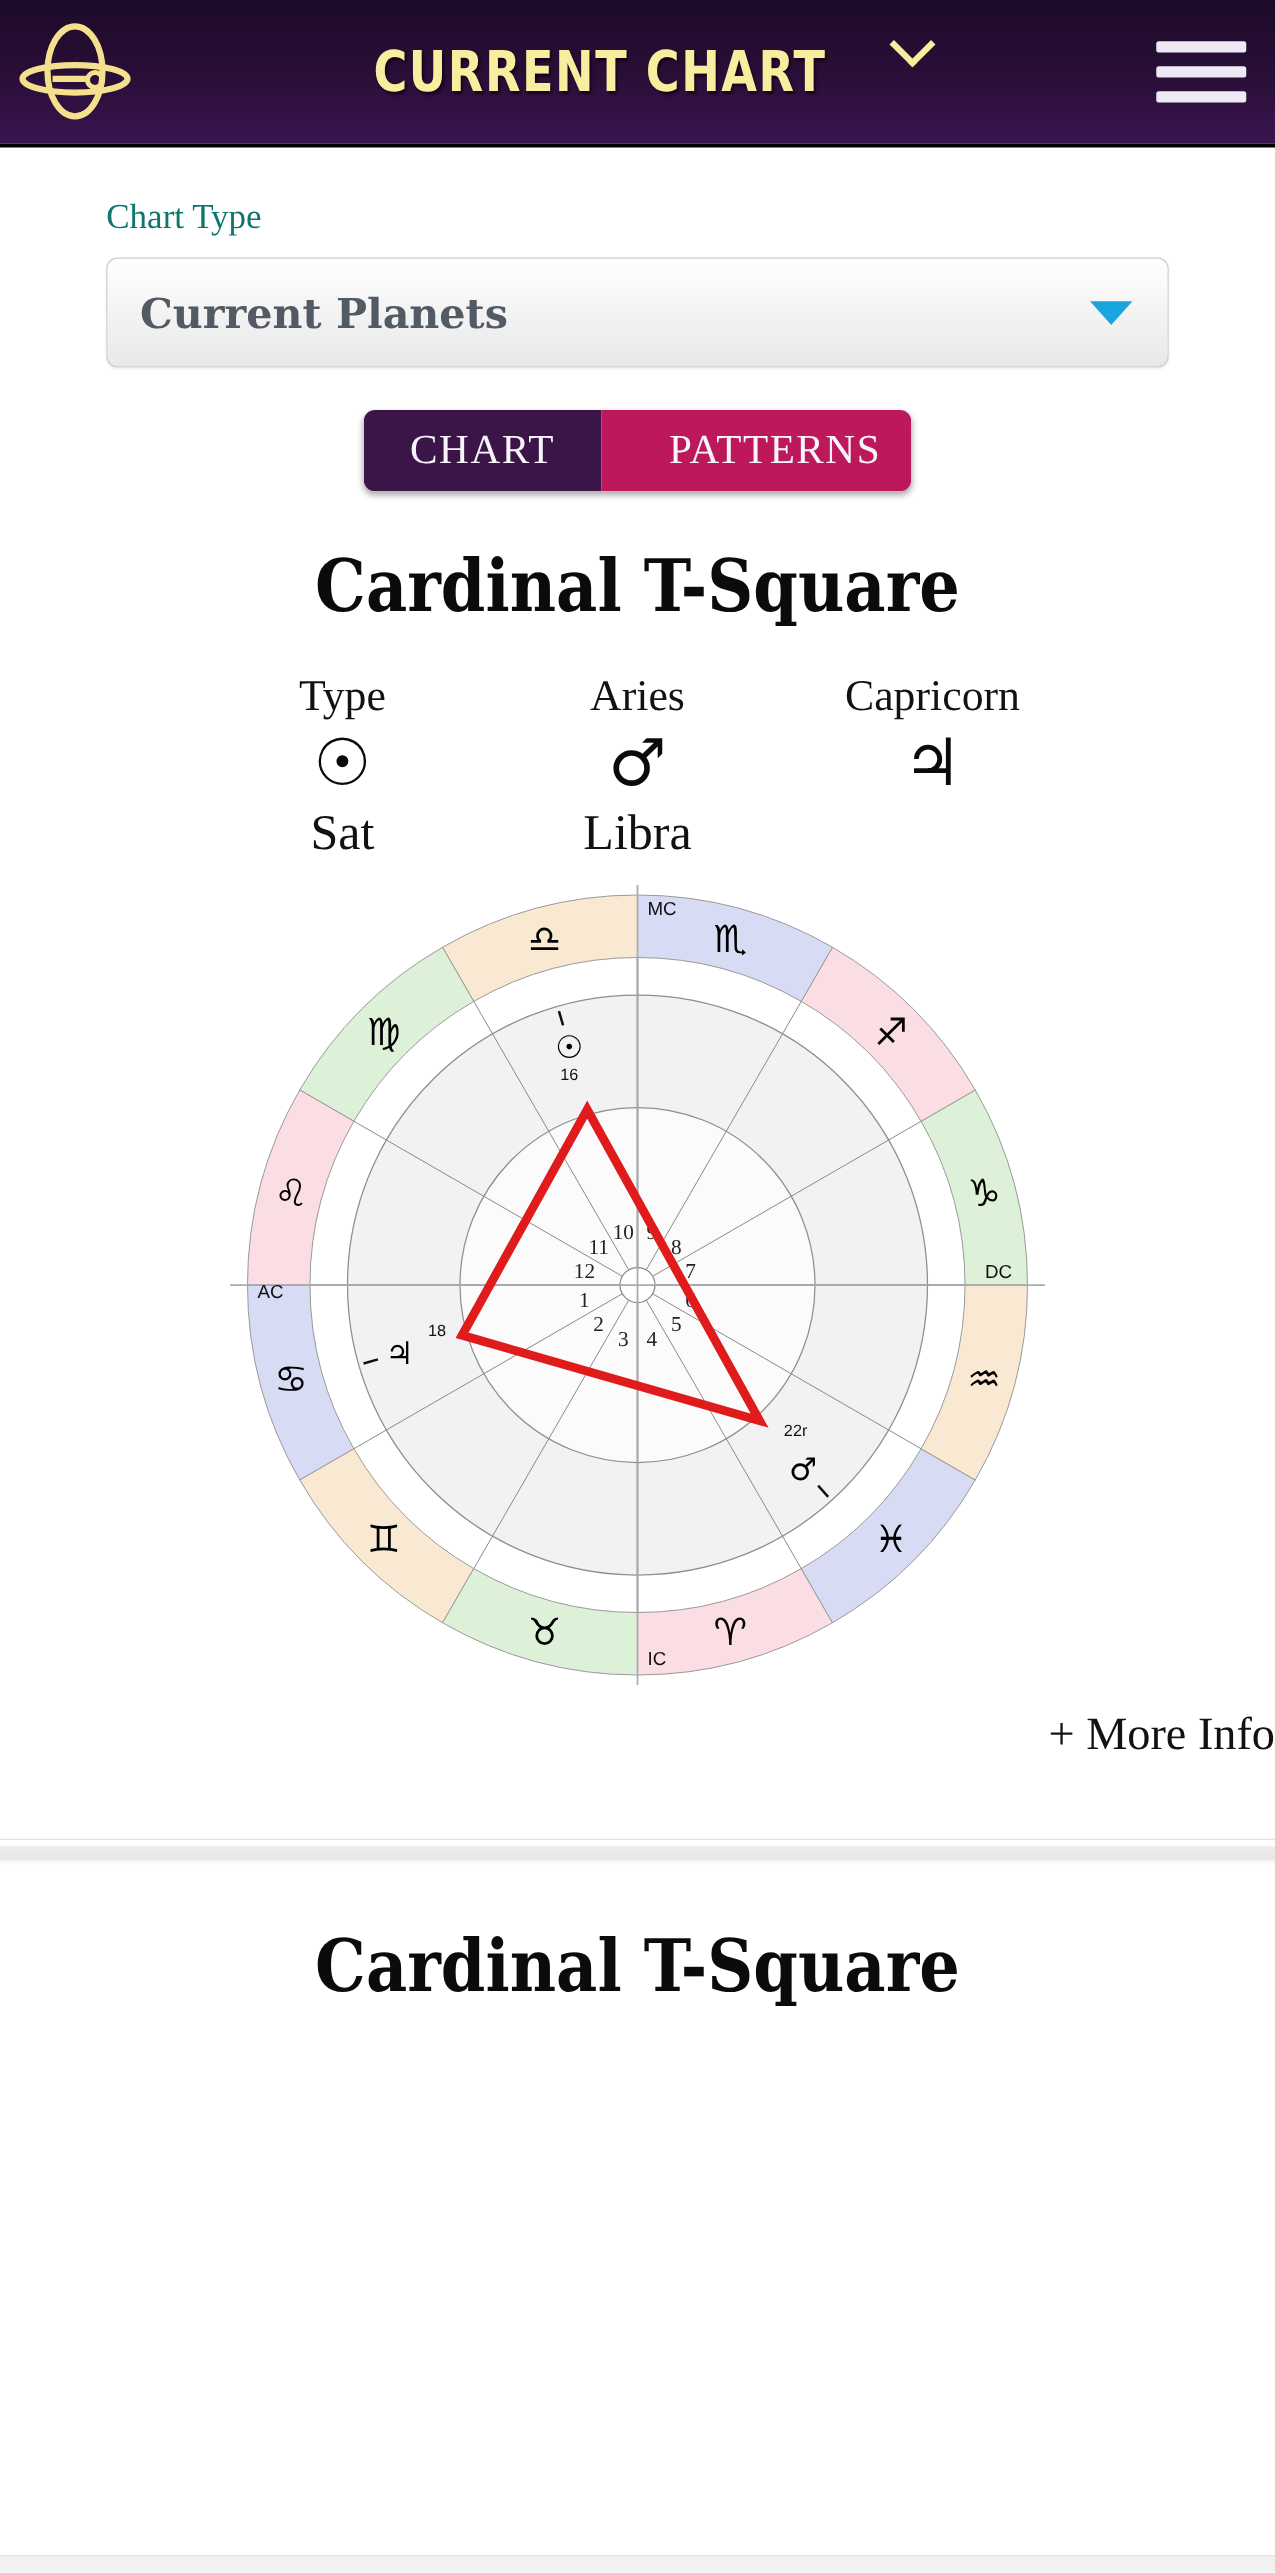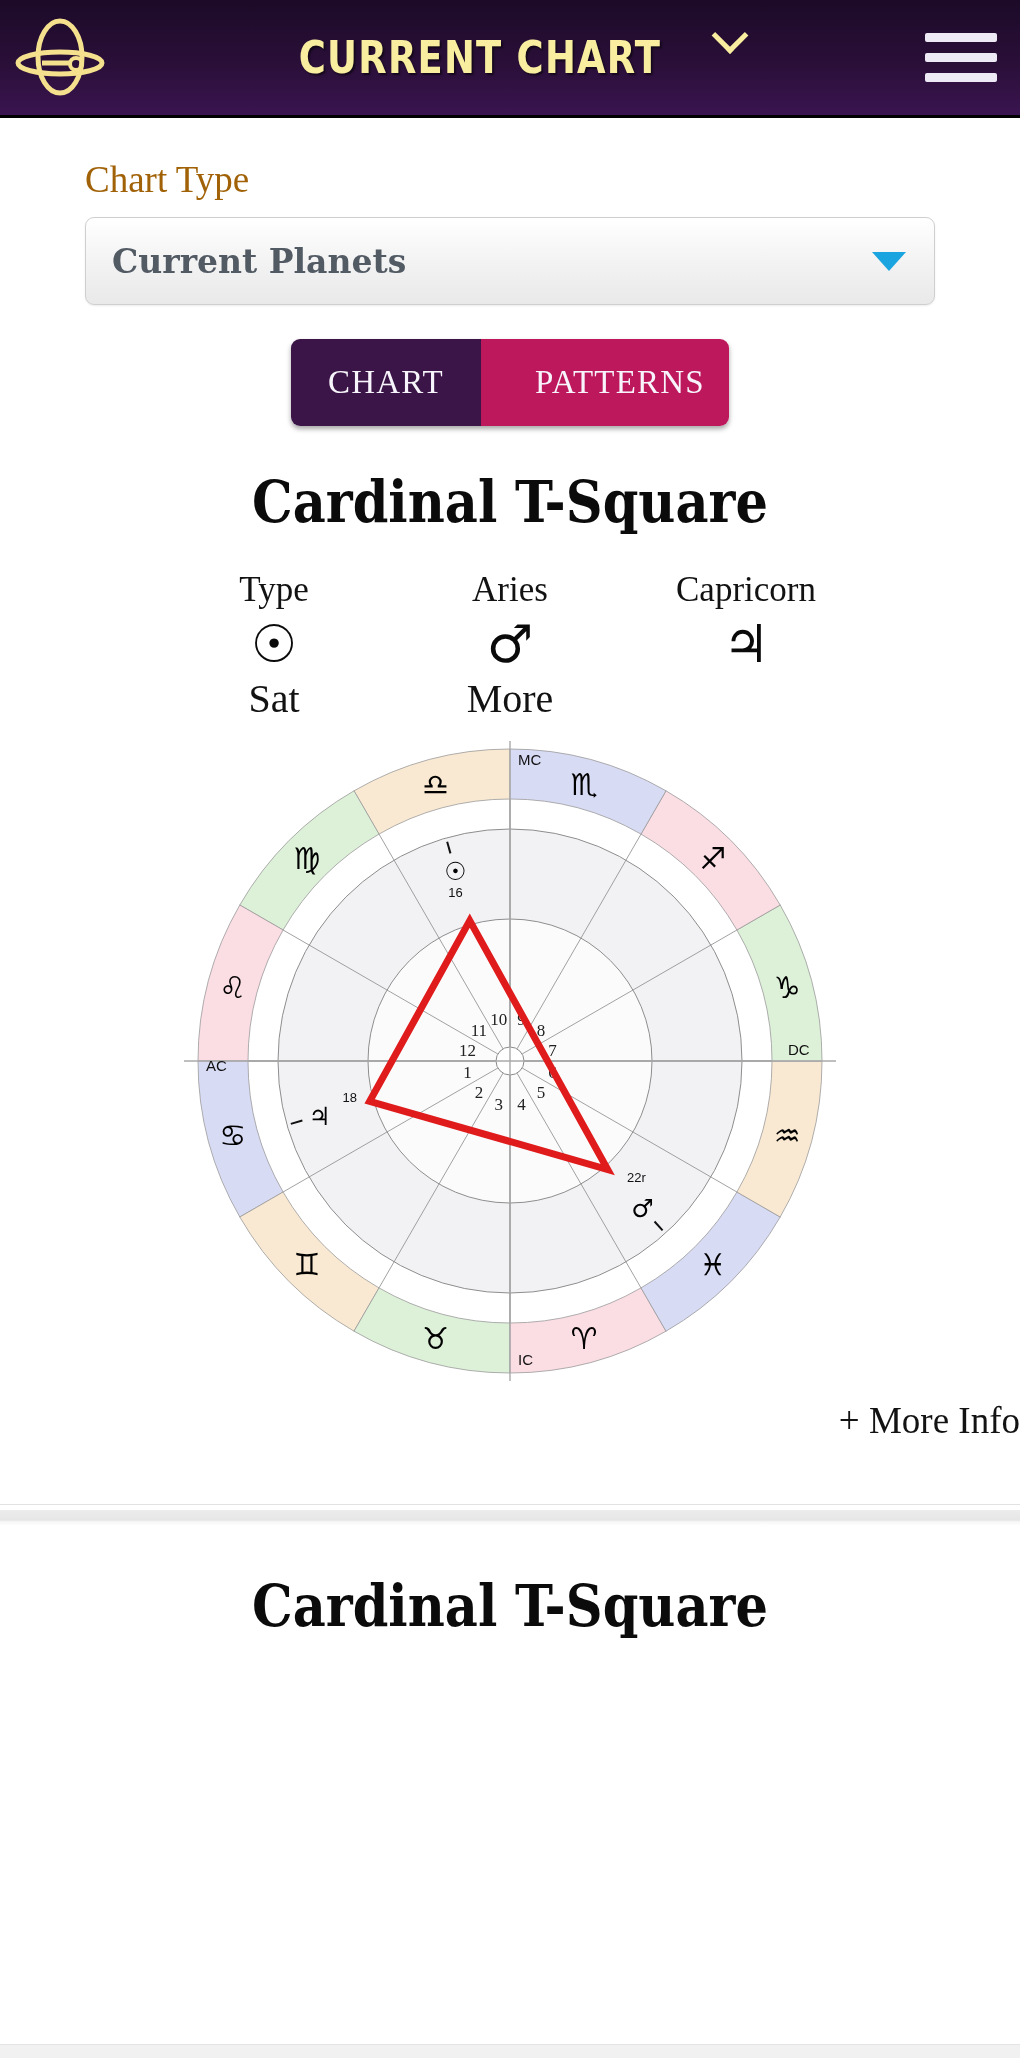--- a/index.html
+++ b/index.html
@@ -66,22 +66,22 @@
     display: block;
     width: 72px; height: 9px;
     background: #eeeaf5;
     border-radius: 2px;
   }
 
   
   .content { padding: 0 0 0 0; }
   .label-charttype {
     margin: 40px 0 0 85px;
-    font-size: 37px;
-    color: #a16207;
+    font-size: 28px;
+    color: #0f766e;
   }
   .select-box {
     margin: 16px 85px 0 85px;
     height: 88px;
     border: 1px solid #cfcfcf;
     border-radius: 9px;
     background: linear-gradient(180deg,#ffffff 0%,#f2f2f2 55%,#e9e9e9 100%);
     box-shadow: 0 1px 2px rgba(0,0,0,.08);
     display: flex;
     align-items: center;
@@ -98,21 +98,21 @@
     width: 0; height: 0;
     border-left: 17px solid transparent;
     border-right: 17px solid transparent;
     border-top: 19px solid #1aa5e0;
   }
 
   
   .tabs {
     margin: 34px auto 0 auto;
     width: 438px;
-    height: 87px;
+    height: 65px;
     display: flex;
     border-radius: 9px;
     overflow: hidden;
     box-shadow: 0 3px 5px rgba(0,0,0,.35);
   }
   .tab {
     flex: 0 0 auto;
     display: flex;
     align-items: center;
     justify-content: center;
@@ -243,21 +243,21 @@
 
   <div class="planet-row">
     <div class="planet-col">
       <div class="planet-sign">Type</div>
       <div class="planet-glyph">☉</div>
       <div class="planet-name">Sat</div>
     </div>
     <div class="planet-col">
       <div class="planet-sign">Aries</div>
       <div class="planet-glyph">♂</div>
-      <div class="planet-name">More</div>
+      <div class="planet-name">Libra</div>
     </div>
     <div class="planet-col">
       <div class="planet-sign">Capricorn</div>
       <div class="planet-glyph">♃</div>
     </div>
   </div>
 
   <div class="wheel-wrap">
     <svg class="wheel" width="660" height="640" viewBox="0 0 660 640">
       <g id="wheel-root" transform="translate(330,320)">

